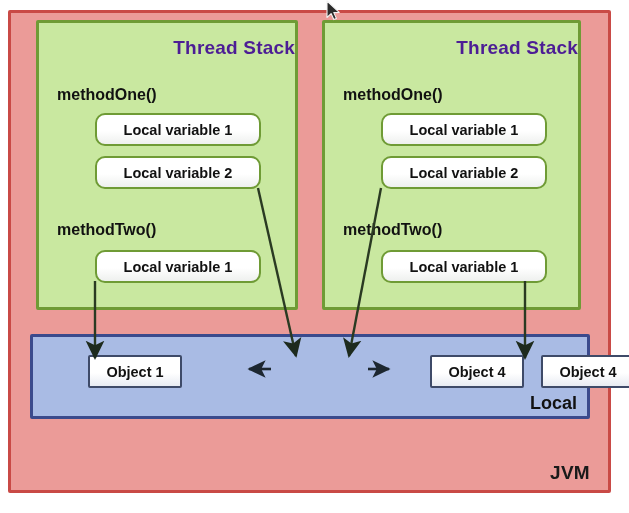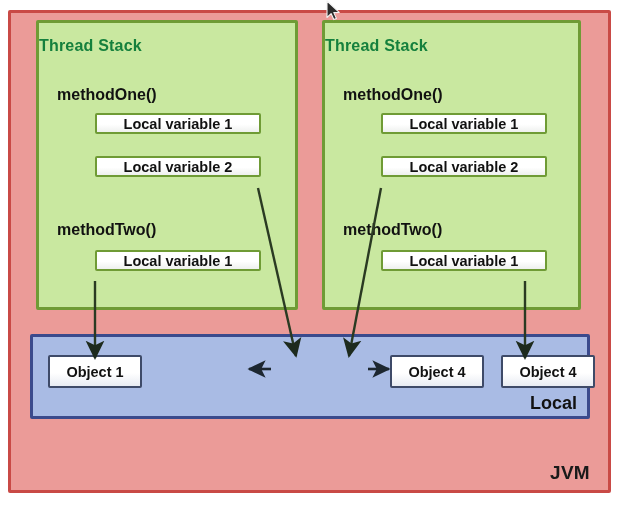--- a/index.html
+++ b/index.html
@@ -42,46 +42,46 @@
     background: #c9e8a0;
     border: 3px solid #6f9b35;
     border-radius: 2px;
   }
   .thread-stack.left  { left: 36px;  width: 262px; }
   .thread-stack.right { left: 322px; width: 259px; }
 
   .stack-title {
     position: absolute;
     top: 14px; left: 0; right: 0;
-    text-align: left;
-    font-size: 16px;
-    font-weight: bold;
-    color: #15803d;
+    text-align: right;
+    font-size: 19px;
+    font-weight: bold;
+    color: #4c1d95;
     letter-spacing: 0.2px;
   }
 
   .method-label {
     position: absolute;
     left: 18px;
     font-size: 16px;
     font-weight: bold;
     color: #111111;
     white-space: nowrap;
   }
   .method-one { top: 63px; }
   .method-two { top: 198px; }
 
   .localvar {
     position: absolute;
     left: 56px;
     width: 166px;
-    height: 21px;
+    height: 33px;
     background: linear-gradient(to bottom, #ffffff 0%, #ffffff 55%, #eef0ee 100%);
     border: 2px solid #6f9b35;
-    border-radius: 2px;
+    border-radius: 10px;
     display: flex;
     align-items: center;
     justify-content: center;
     font-size: 14.5px;
     font-weight: bold;
     color: #111111;
     white-space: nowrap;
   }
   .lv-m1-1 { top: 90px; }
   .lv-m1-2 { top: 133px; }
@@ -111,20 +111,21 @@
     background: linear-gradient(to bottom, #ffffff 0%, #ffffff 55%, #e8ebf2 100%);
     border: 2px solid #3e4a68;
     border-radius: 2px;
     display: flex;
     align-items: center;
     justify-content: center;
     font-size: 14.5px;
     font-weight: bold;
     color: #111111;
     white-space: nowrap;
+    margin-left: 40px;
   }
   .obj-0 { left: 15px;  }
   .obj-1 { left: 129px; }
   .obj-2 { left: 243px; }
   .obj-3 { left: 357px; }
   .obj-4 { left: 468px; }
 
   
   .arrow-layer {
     position: absolute;

